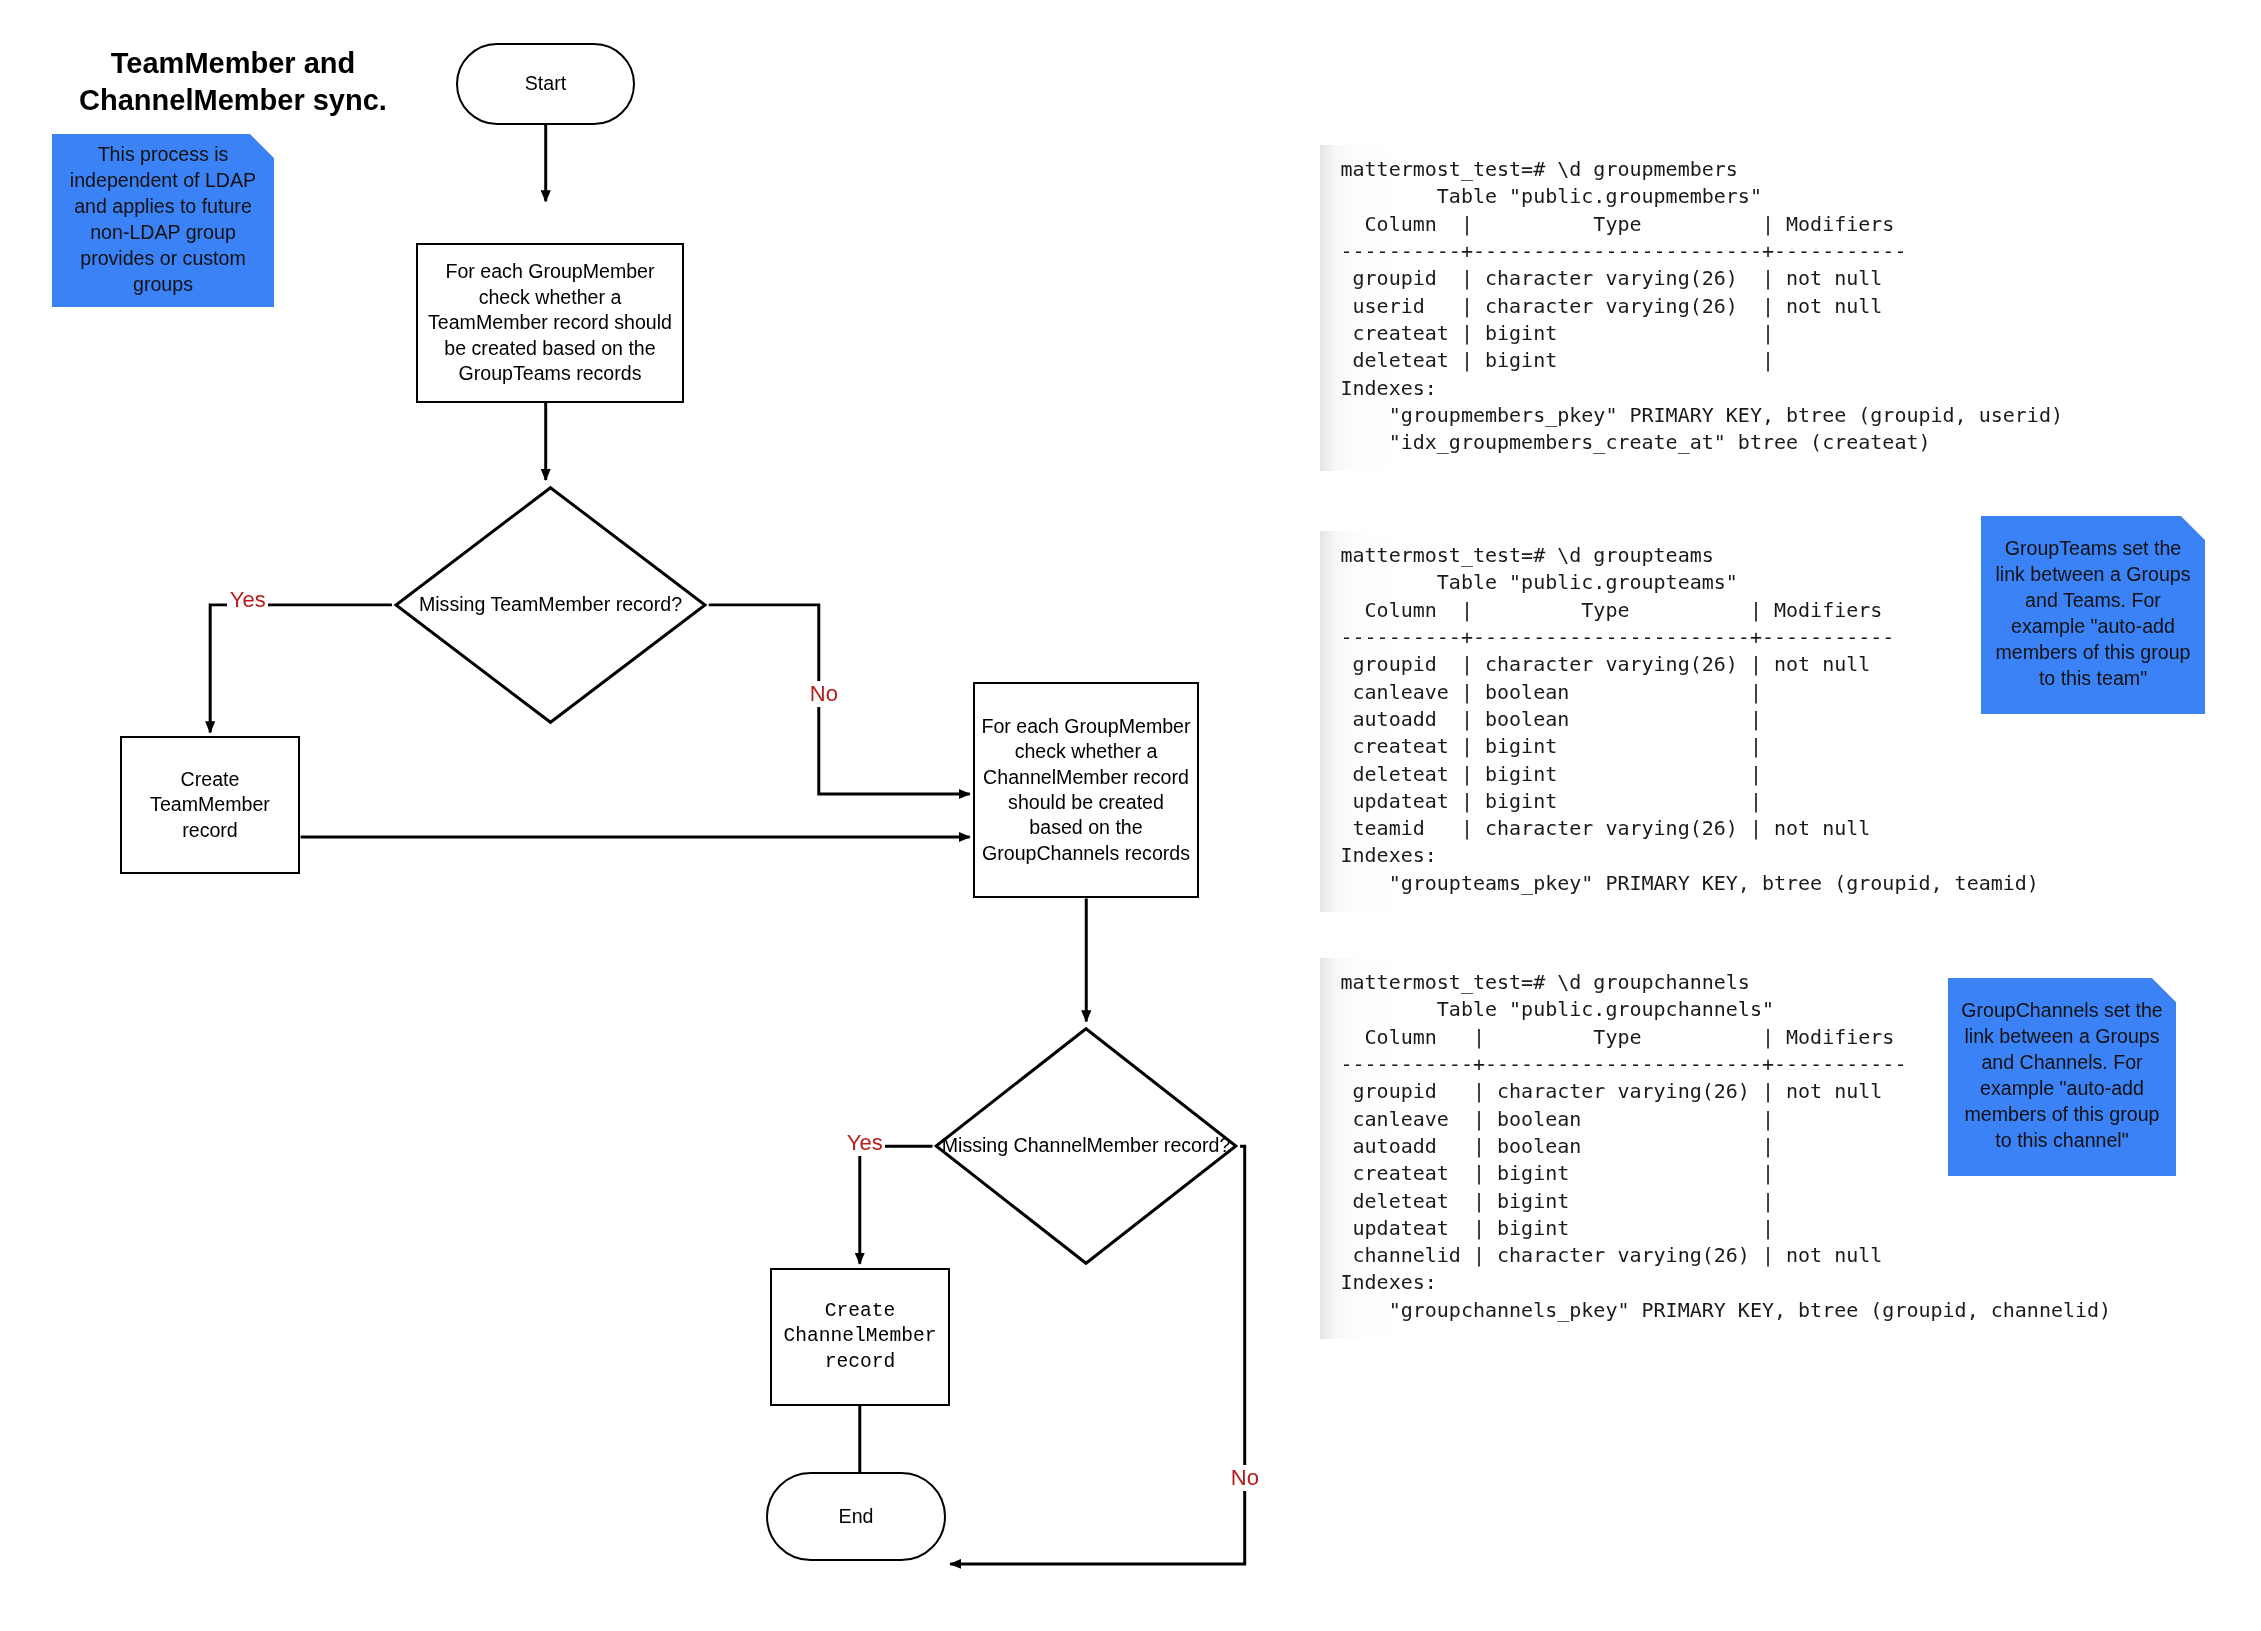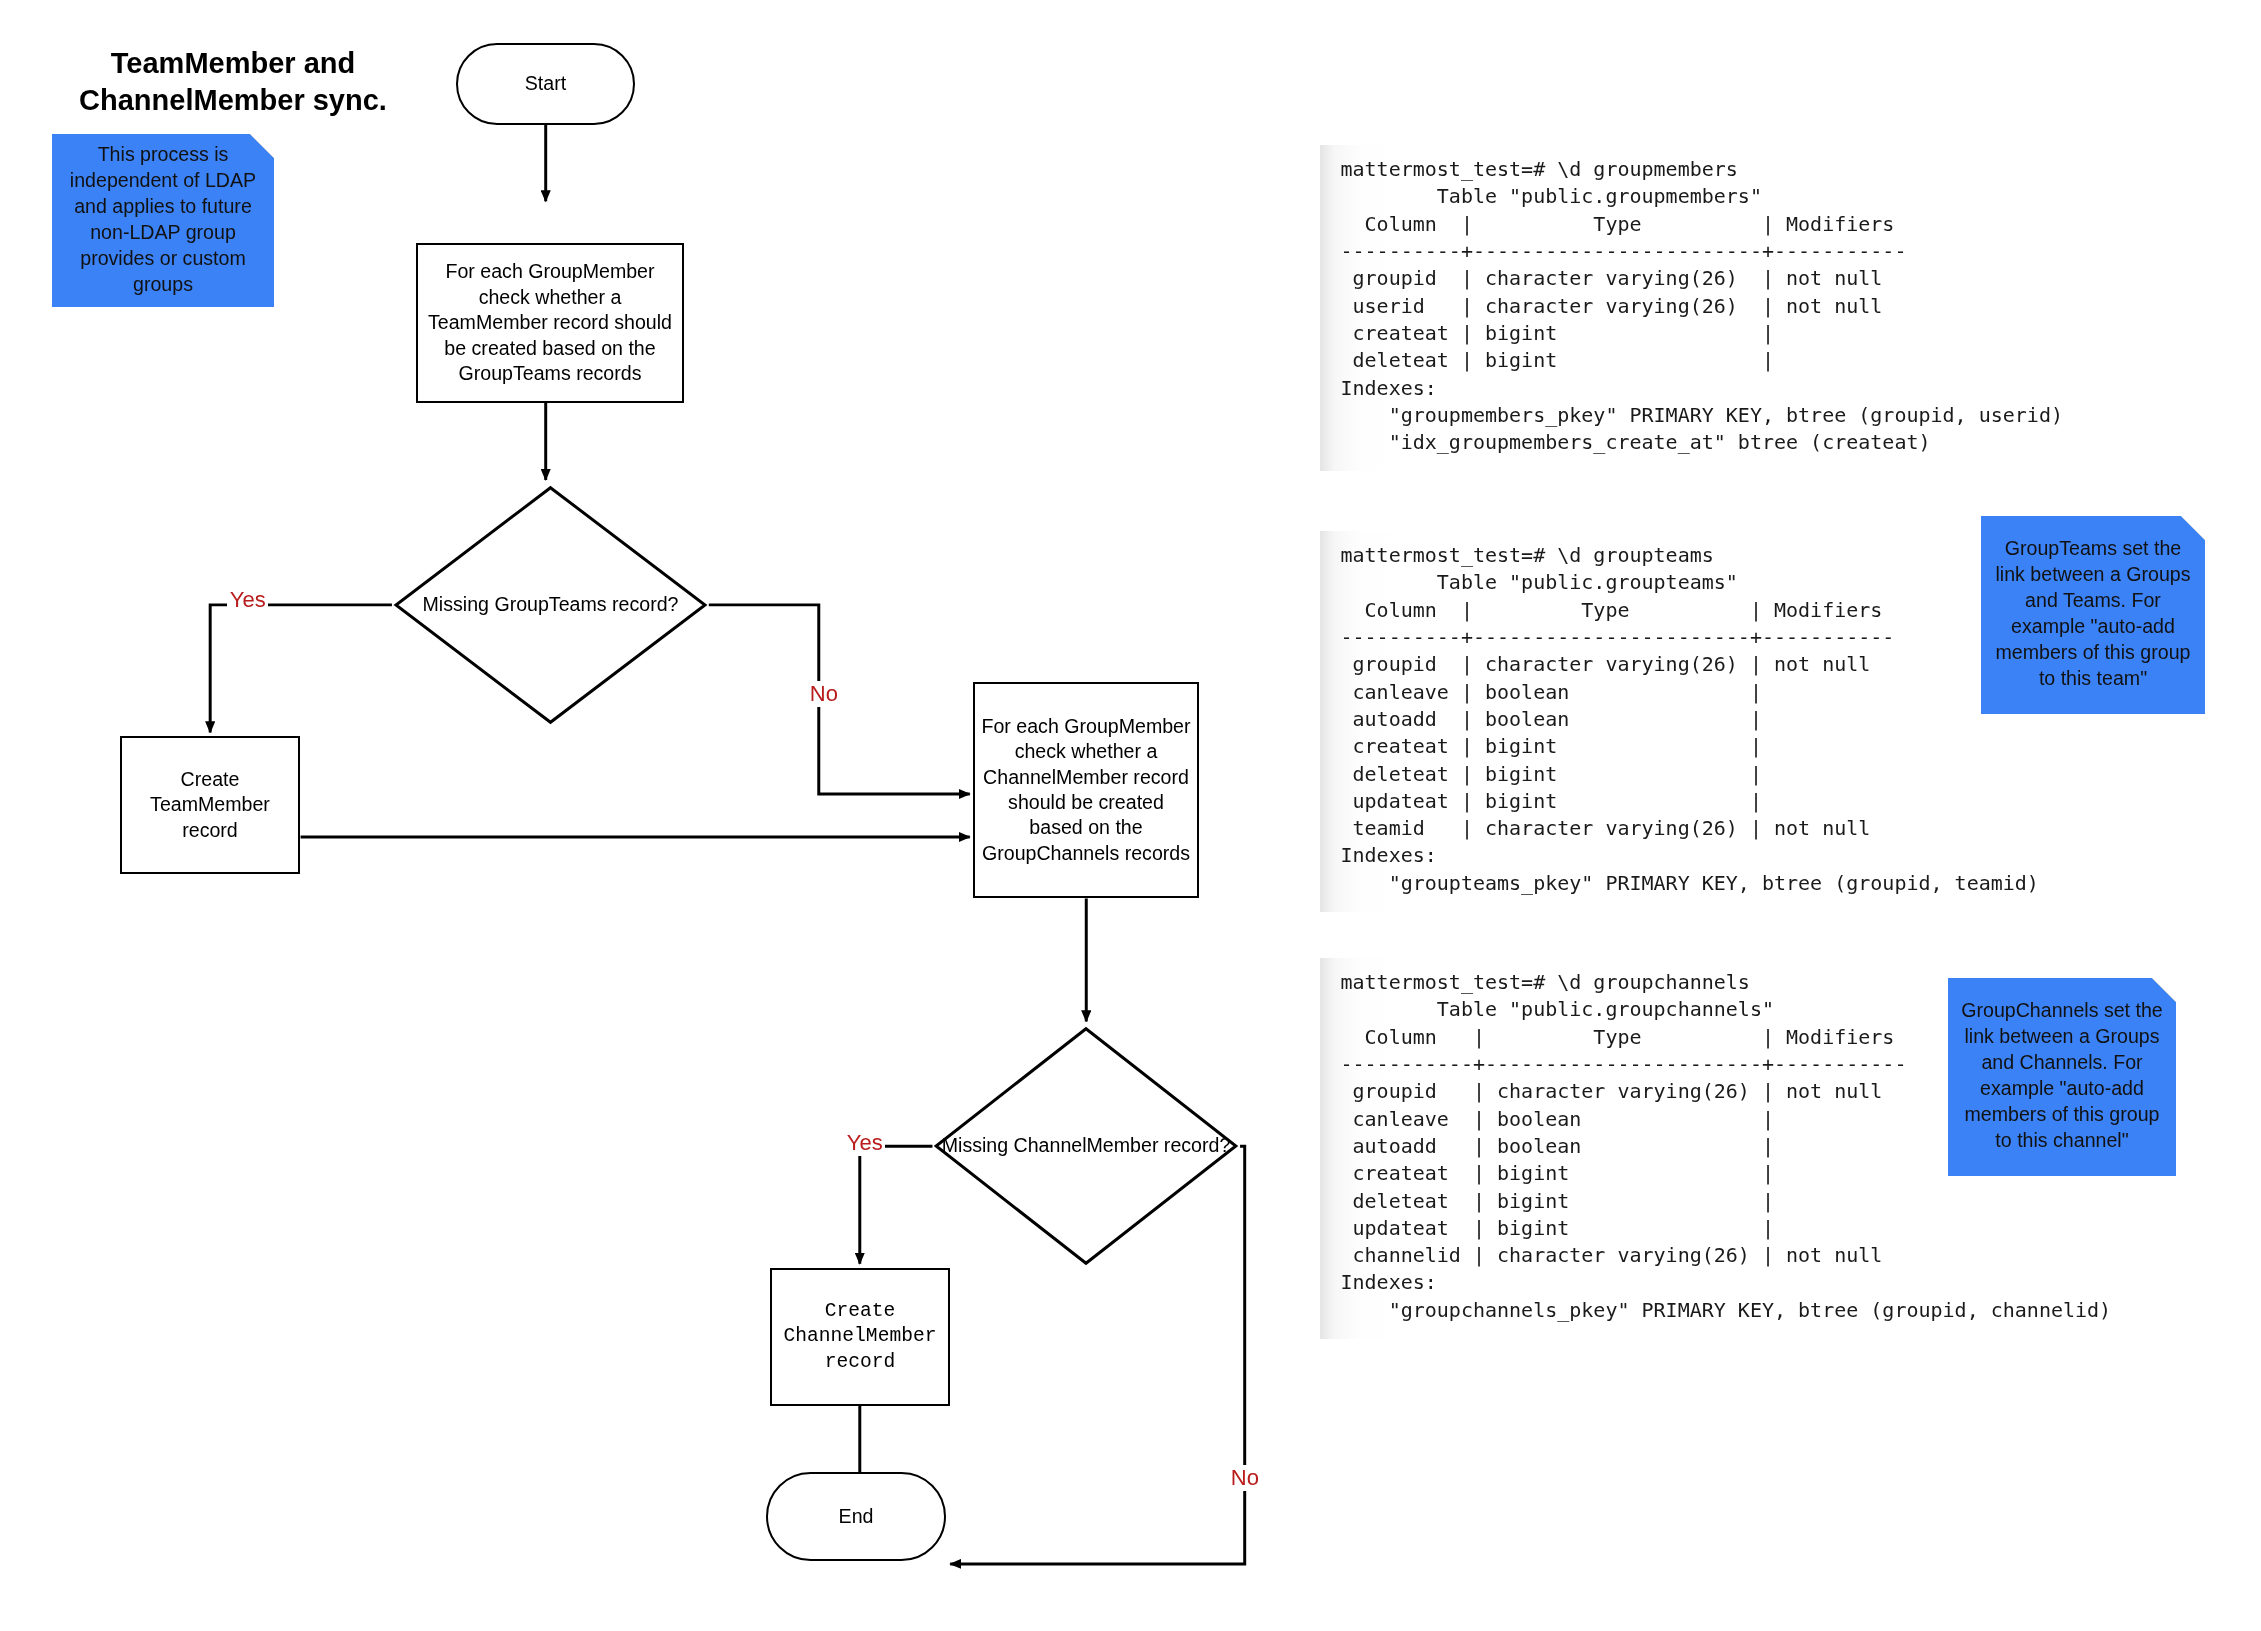--- a/index.html
+++ b/index.html
@@ -199,21 +199,21 @@
   </svg>
 
   <div class="node terminal" id="node-start">Start</div>
 
   <div class="node" id="node-proc-1">For each GroupMember check whether a TeamMember record should be created based on the GroupTeams records</div>
 
   <div class="diamond" id="node-dec-1">
     <svg class="shape" viewBox="0 0 340 260" width="317" height="242">
       <polygon points="170,4 336,130 170,256 4,130" fill="#ffffff" stroke="#000000" stroke-width="3.2"></polygon>
     </svg>
-    <div class="dlabel">Missing GroupTeams record?</div>
+    <div class="dlabel">Missing TeamMember record?</div>
   </div>
 
   <div class="node" id="node-proc-2">For each GroupMember check whether a ChannelMember record should be created based on the GroupChannels records</div>
 
   <div class="node" id="node-create-tm">Create TeamMember record</div>
 
   <div class="diamond" id="node-dec-2">
     <svg class="shape" viewBox="0 0 330 260" width="308" height="242">
       <polygon points="165,4 326,130 165,256 4,130" fill="#ffffff" stroke="#000000" stroke-width="3.2"></polygon>
     </svg>

